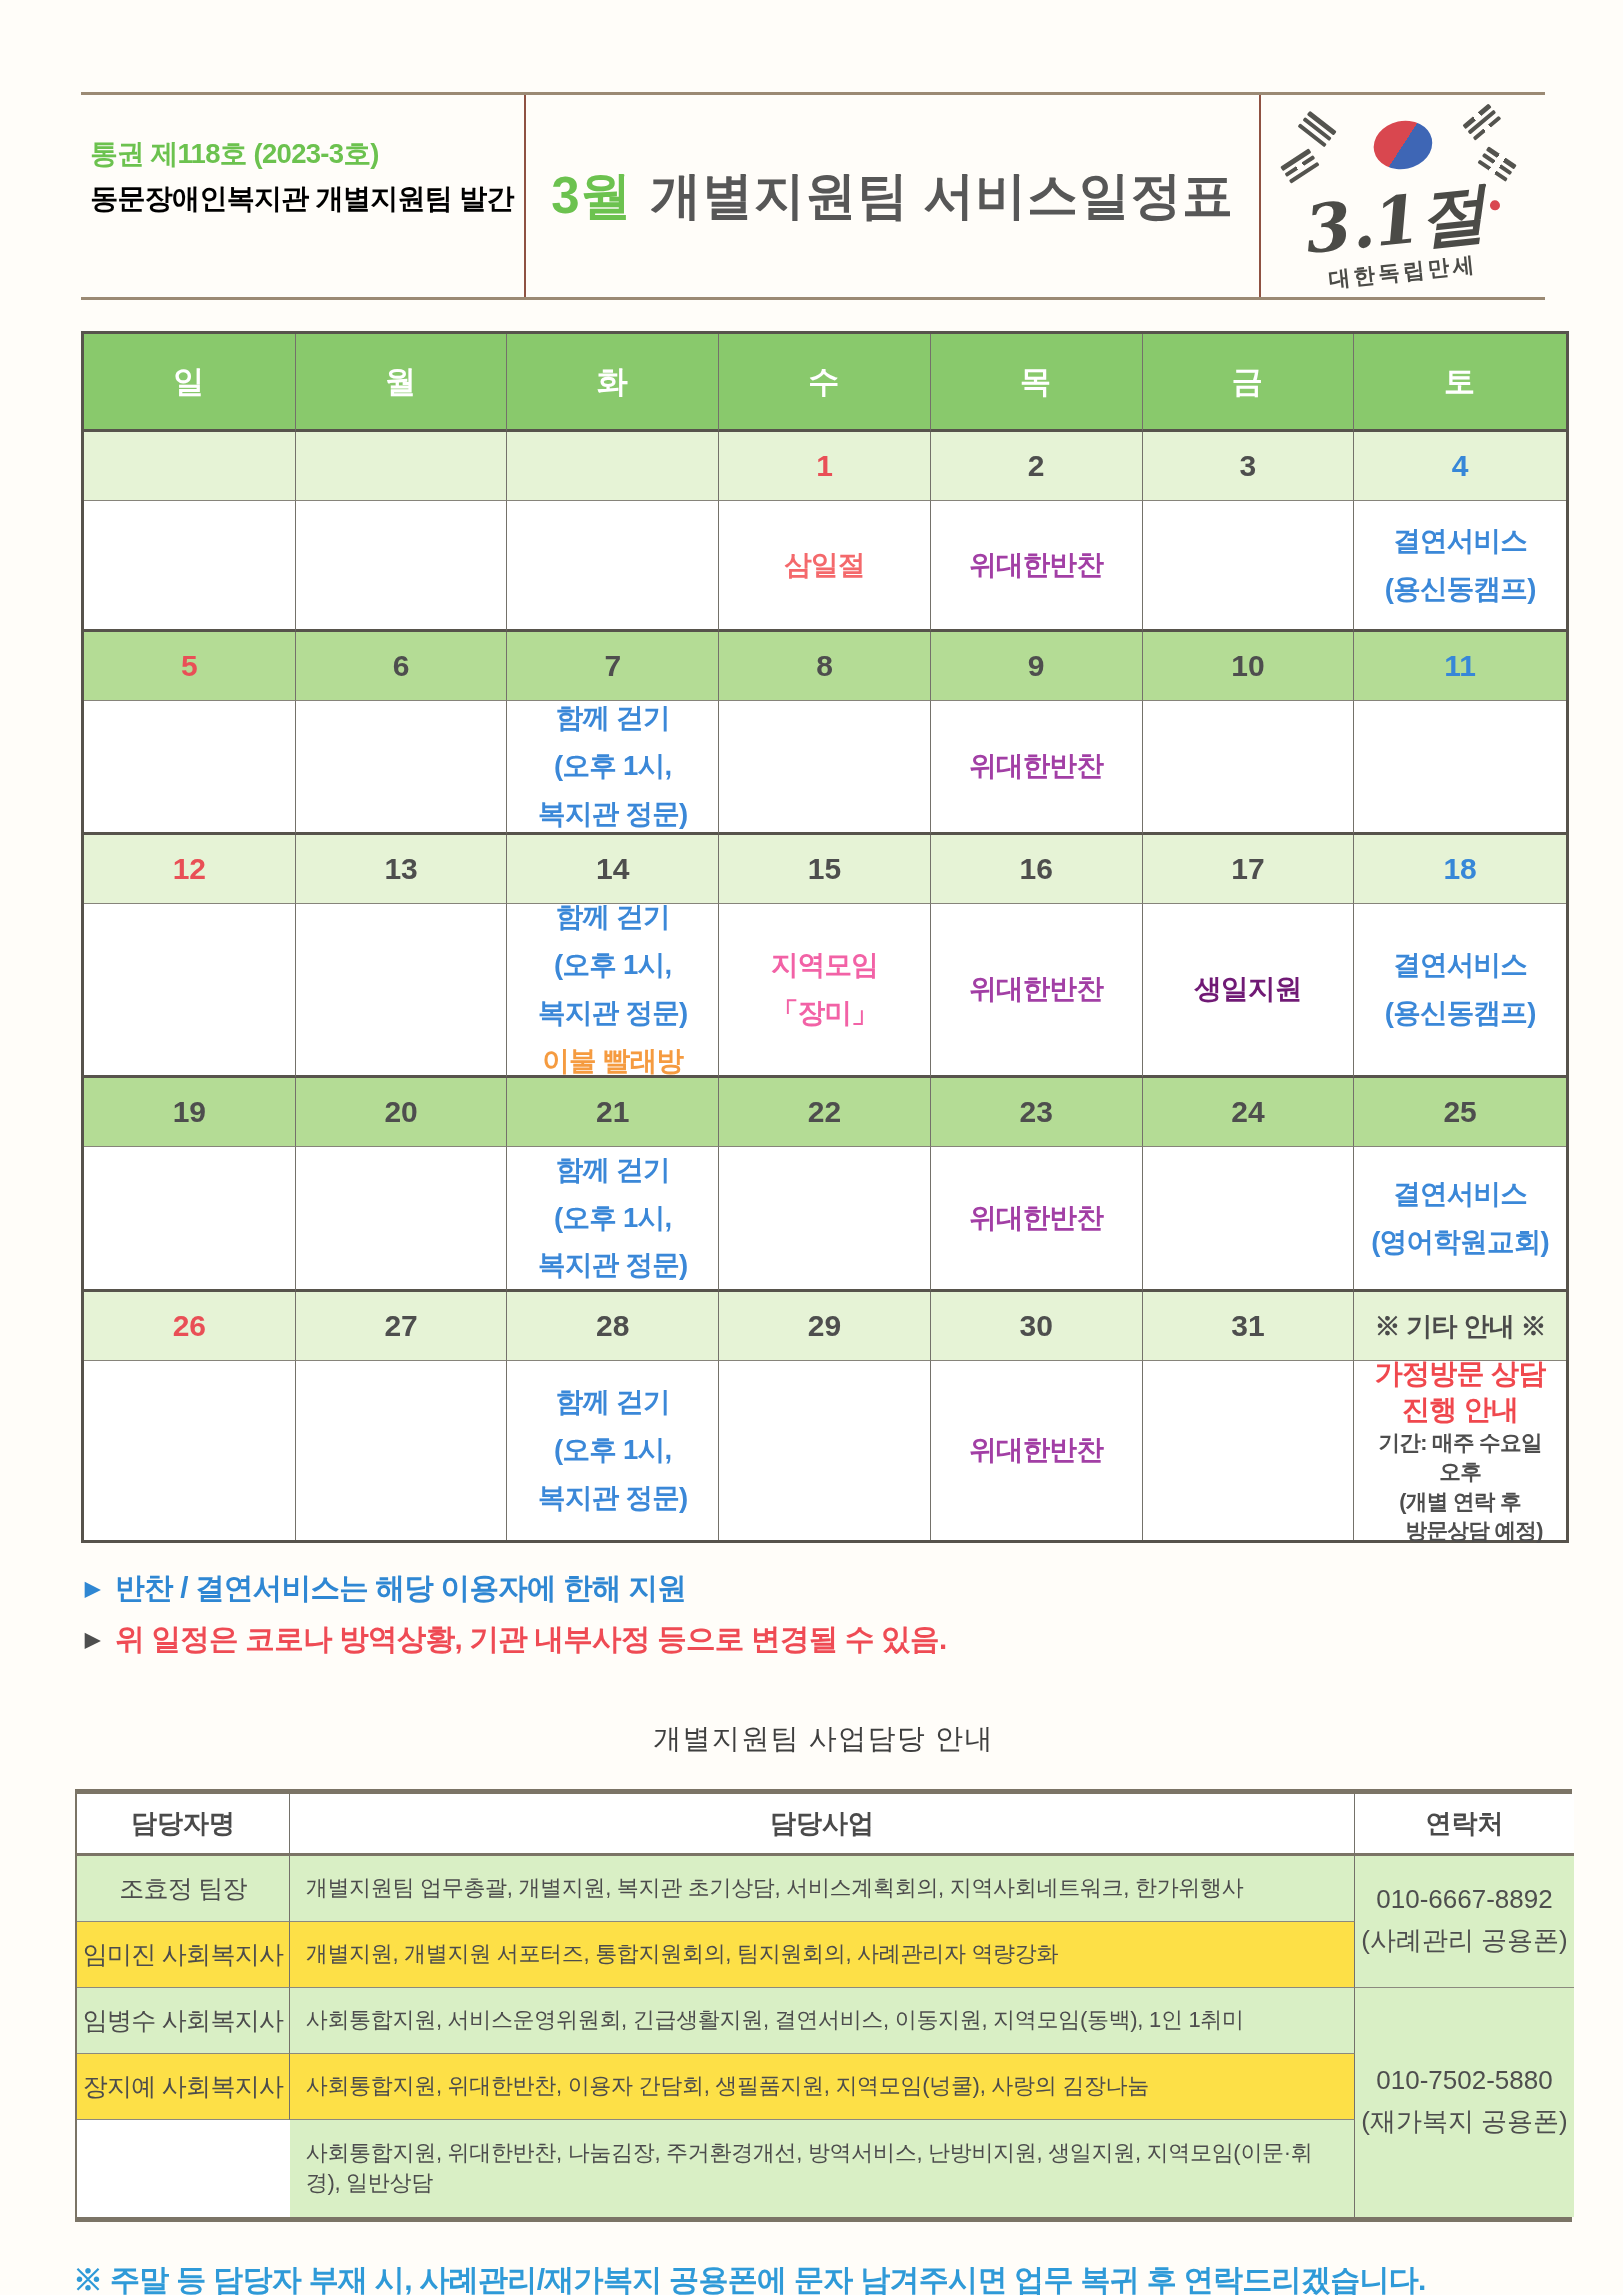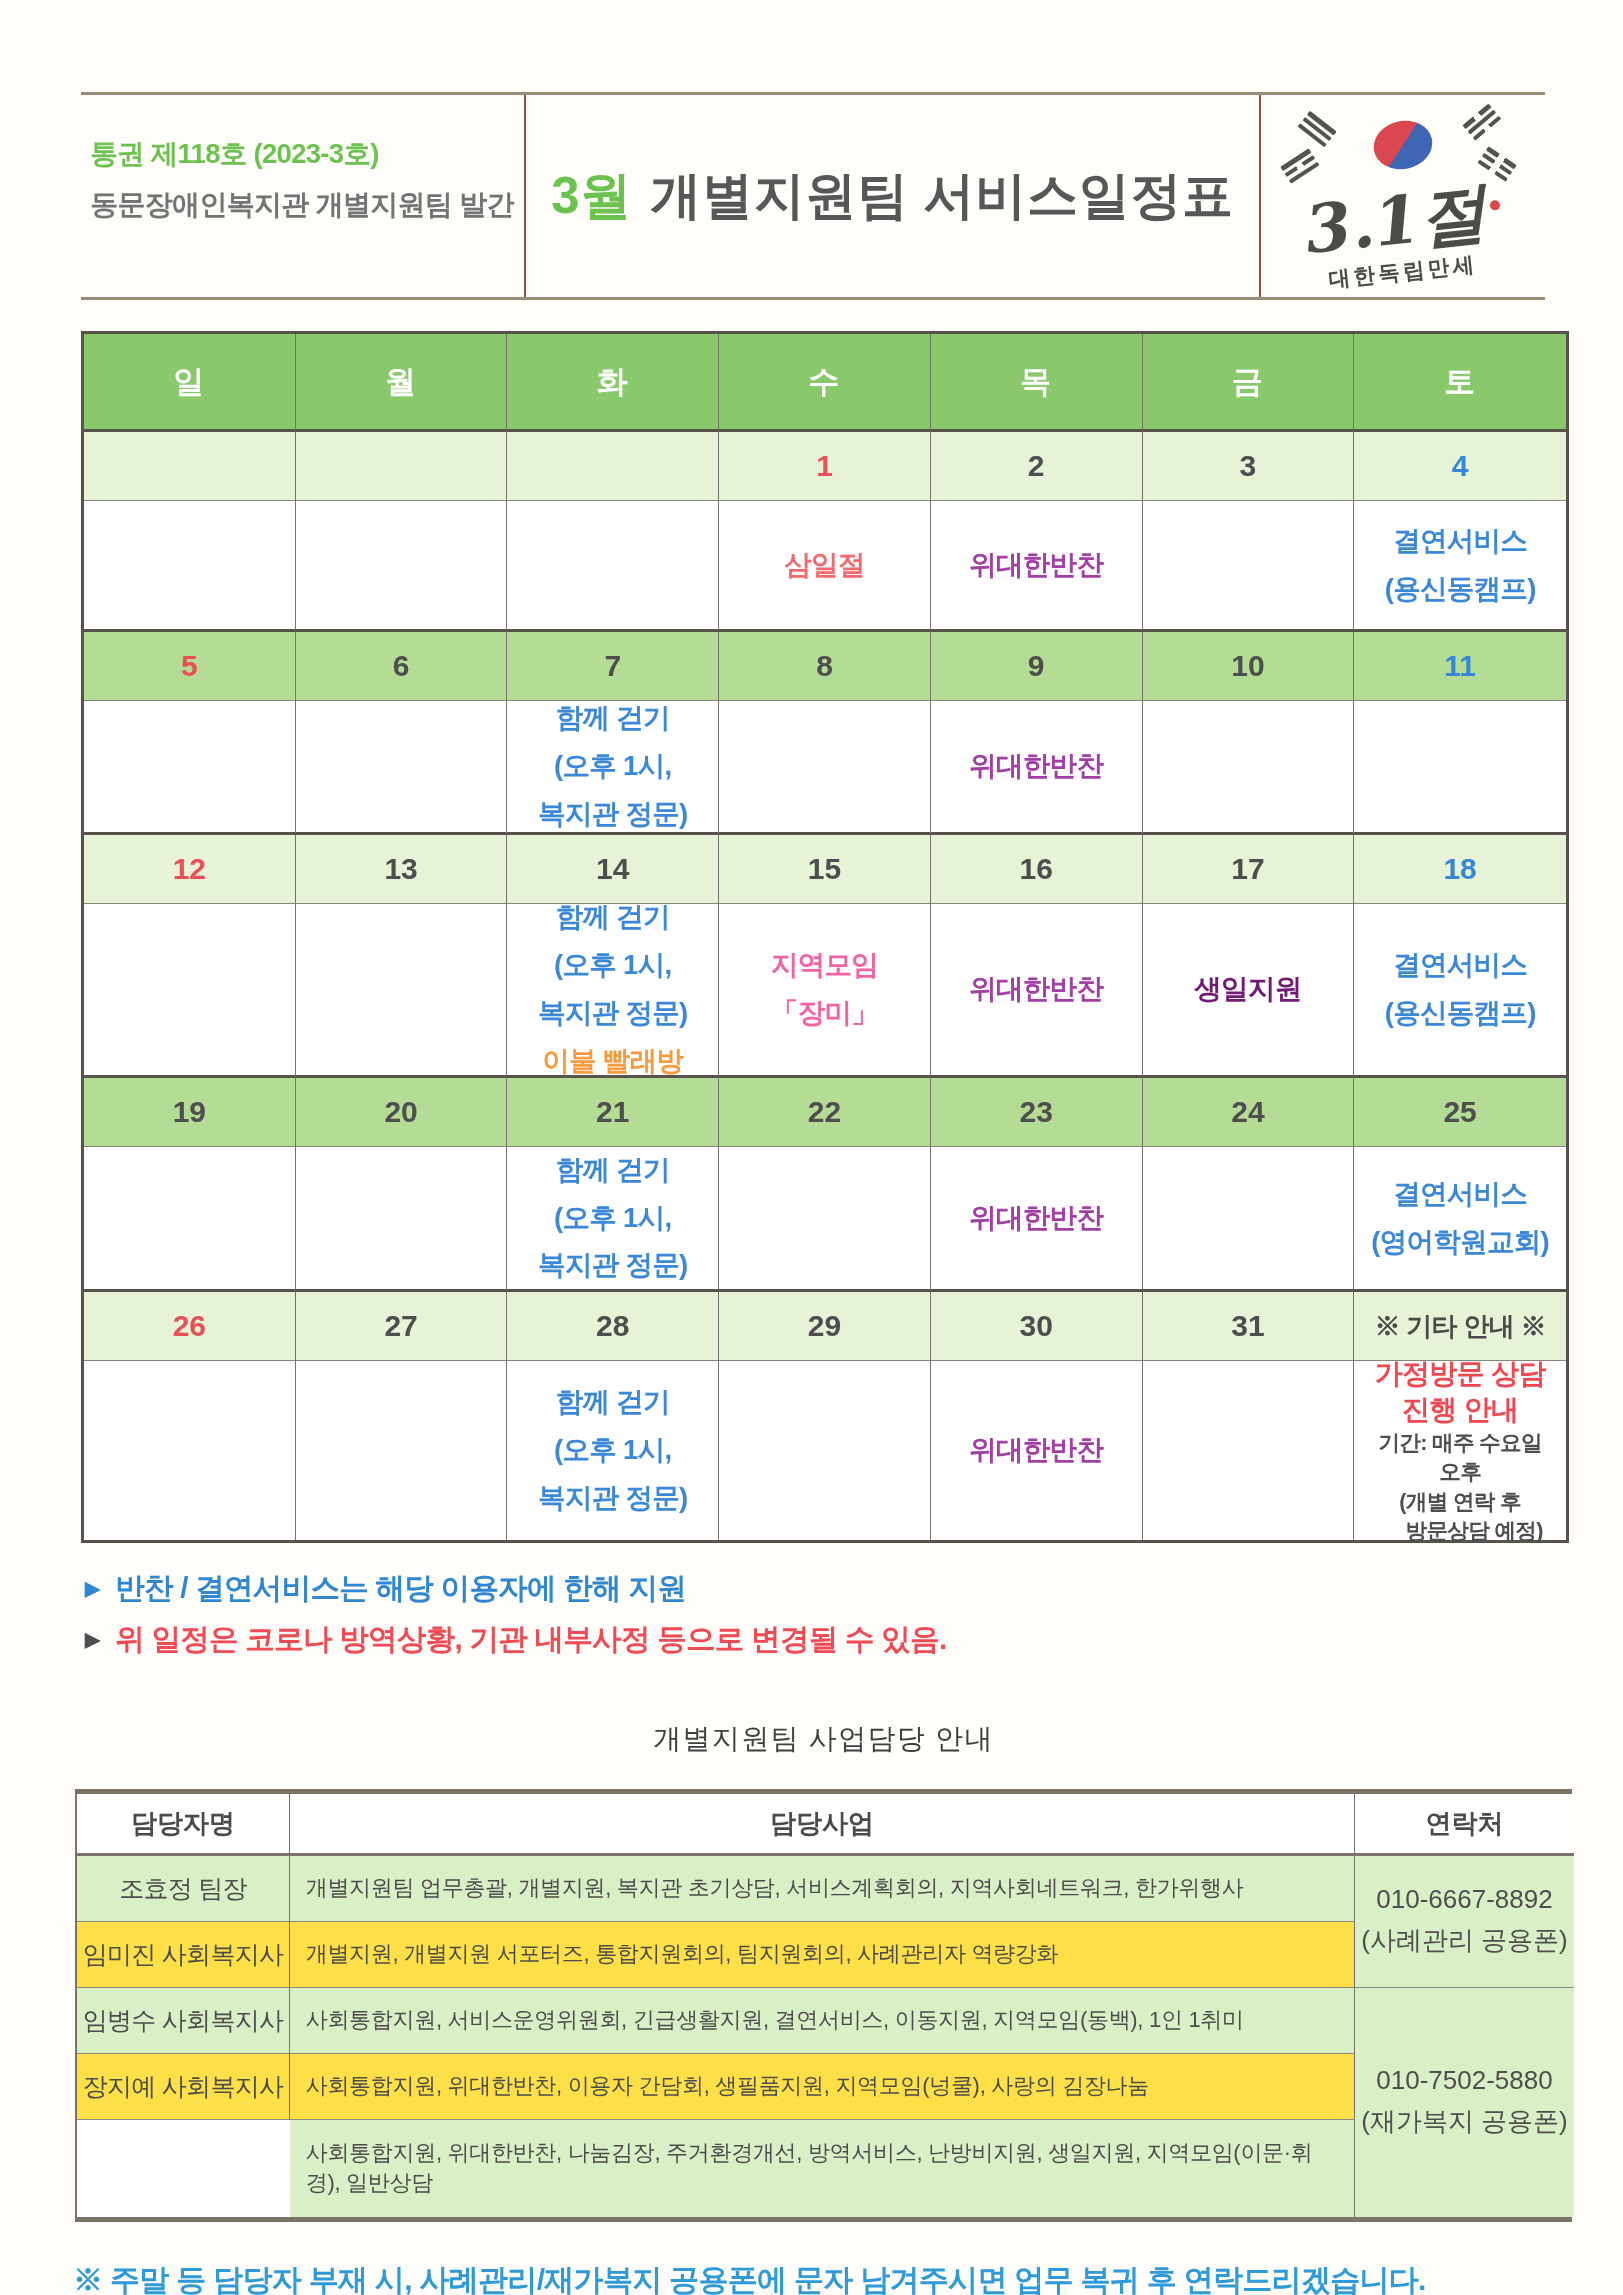--- a/index.html
+++ b/index.html
@@ -3,21 +3,21 @@
 <meta charset="utf-8">
 <style>
   * { margin:0; padding:0; box-sizing:border-box; }
   html,body { width:1623px; height:2295px; background:#fffdf9; font-family:"Liberation Sans", sans-serif; overflow:hidden; }
 
   
   .masthead { margin:92px 0 0 81px; width:1464px; height:208px; display:flex;
     border-top:3.3px solid #9b8a74; border-bottom:3.3px solid #9b8a74; }
   .mast-left { width:445px; padding:41px 6.6px 0 9.2px; border-right:2px solid #8f5242; }
   .issue { font-size:27.5px; font-weight:700; color:var(--title-green,#6cc24f); letter-spacing:-0.7px; }
-  .publisher { font-size:28px; font-weight:700; color:#737373; margin-top:14px; letter-spacing:-0.7px; }
+  .publisher { font-size:28px; font-weight:700; color:#000000; margin-top:8px; letter-spacing:-0.7px; }
   .mast-title { flex:1; display:flex; align-items:center; justify-content:center; border-right:2px solid #8f5242; }
   .mast-title .t { font-size:51px; font-weight:800; letter-spacing:0.7px; color:#575757; }
   .mast-title .month { color:var(--title-green,#6cc24f); margin-right:18.3px; }
   .mast-logo { width:284px; position:relative; padding-top:9.2px; }
   .taegeuk-wrap { position:relative; height:80px; }
   .taegeuk { position:absolute; left:50%; top:17px; transform:translateX(-50%) rotate(-12deg);
     width:59px; height:48px; border-radius:50%;
     background:linear-gradient(135deg,#d9474f 0 50%,#3e66b5 50% 100%); }
   .tri { position:absolute; width:34px; display:flex; flex-direction:column; gap:3.3px; }
   .tri i { display:block; height:4.6px; background:#54544f; border-radius:1.3px; }

